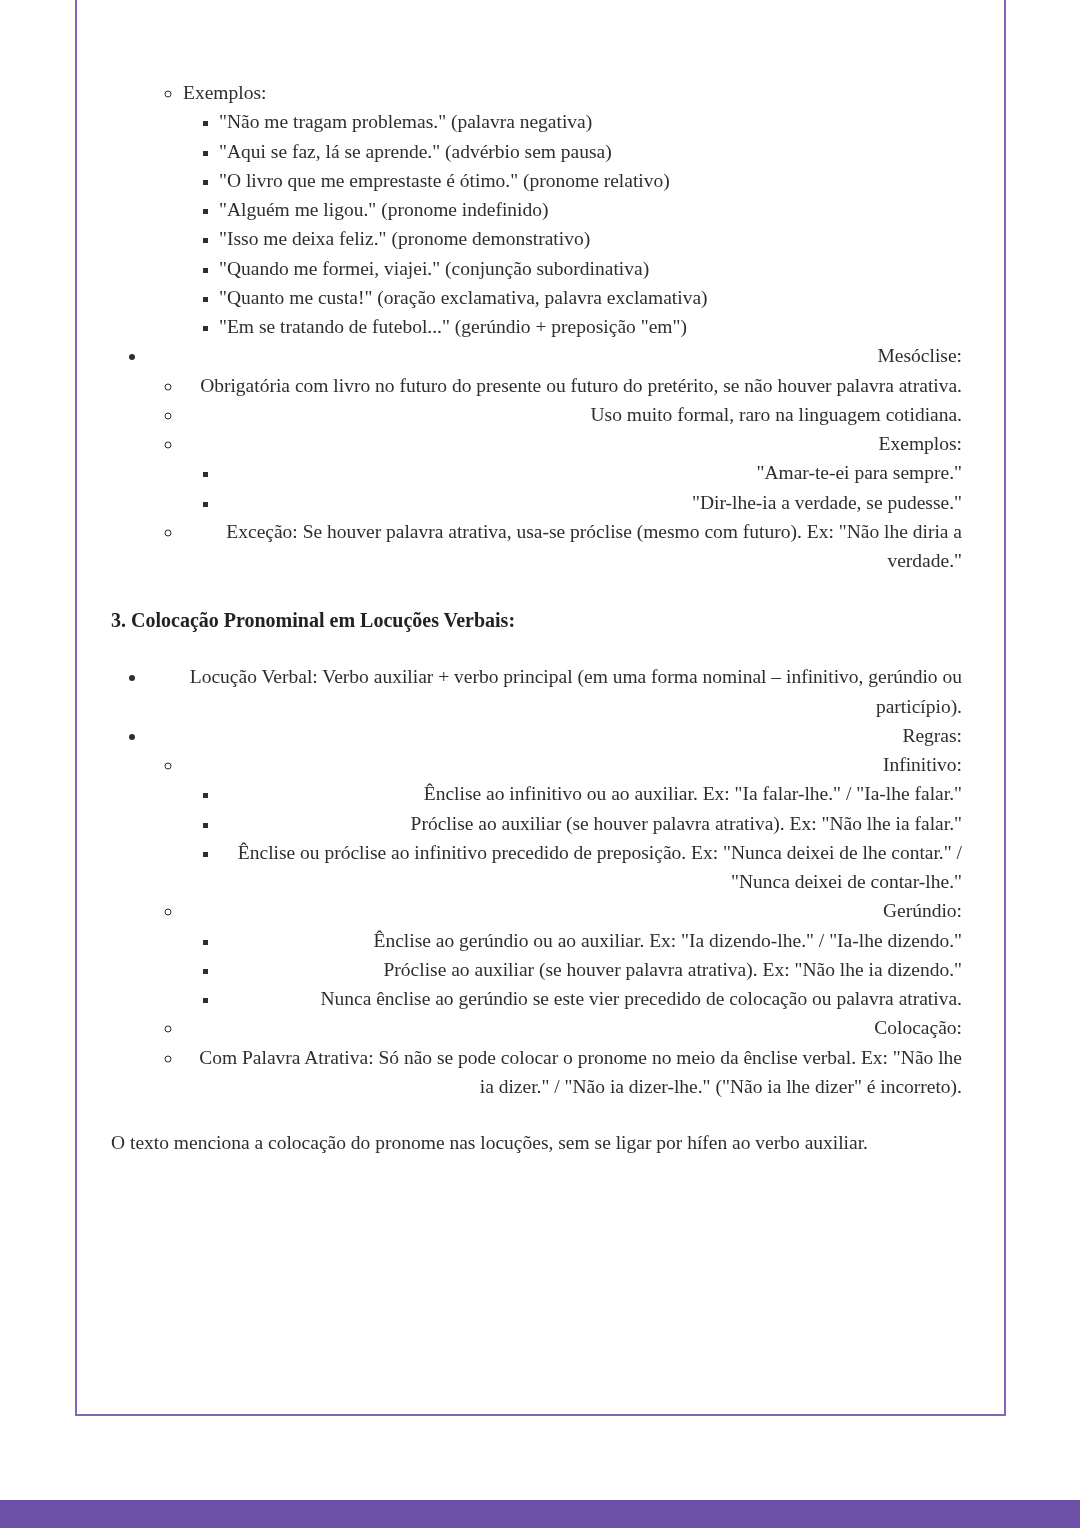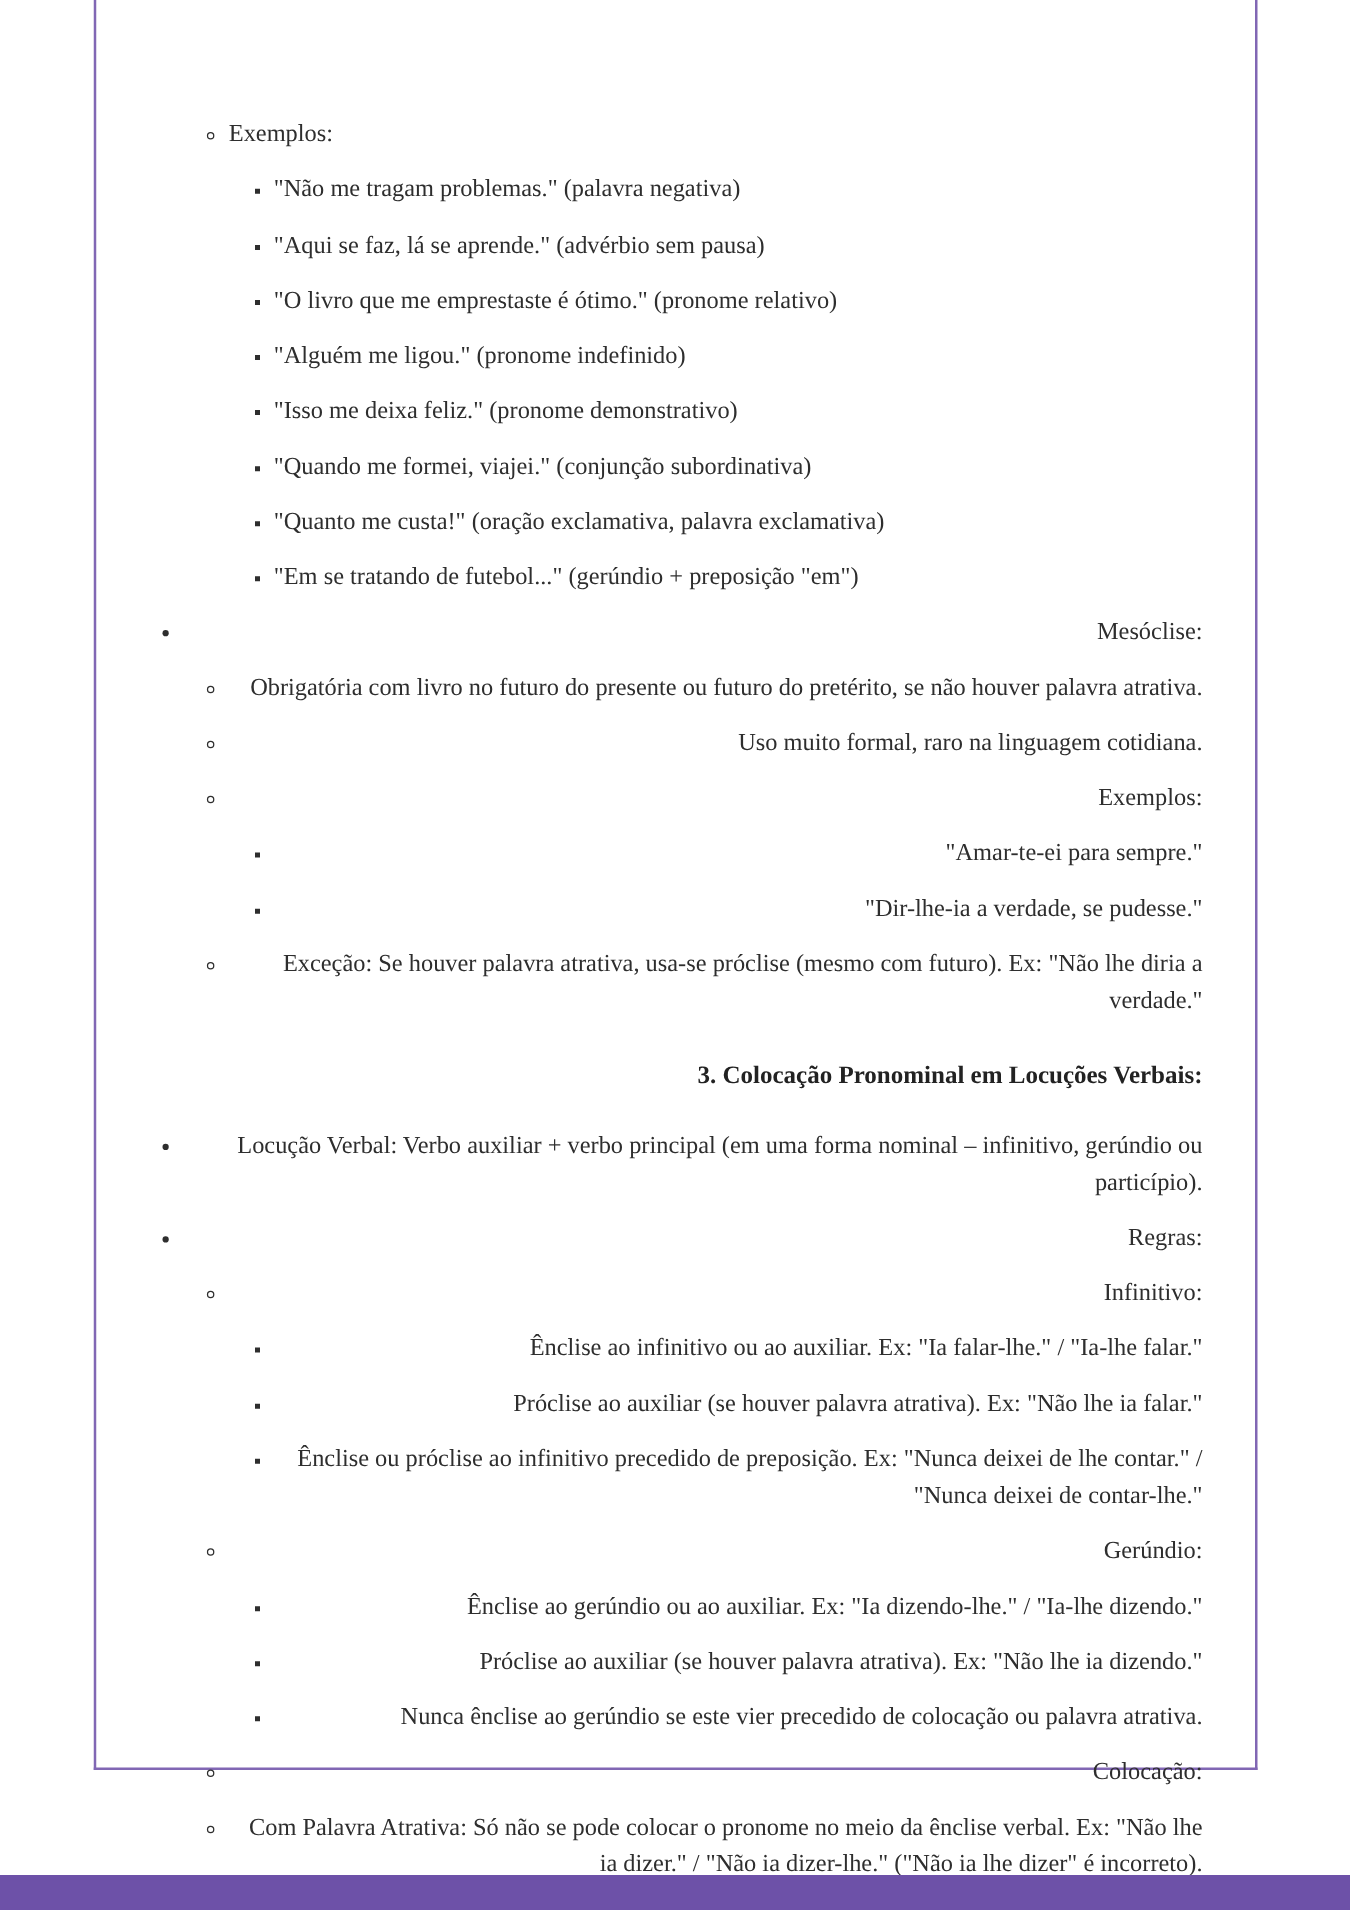--- a/index.html
+++ b/index.html
@@ -30,28 +30,27 @@
     line-height: 1.5;
   }
 
   ul { list-style-position: outside; }
   ul.lvl1 { list-style-type: disc;   padding-left: 36px; text-align: right; }
   ul.lvl2 { list-style-type: circle; padding-left: 36px; }
   ul.lvl3 { list-style-type: square; padding-left: 36px; }
   ul.top-list { padding-left: 72px; } 
   ul.lvl3 li::marker { font-size: 0.8em; }
 
-  li { padding: 0; margin-top: 15px; }
+  li { padding: 0; }
 
   h3.section-heading {
     font-size: 20px;
     font-weight: bold;
     color: #222222;
     margin: 30px 0 27px 0;
-    text-align: right;
   }
 
   p.body-paragraph {
     margin-top: 27px;
   }
 
   .footer-bar {
     position: absolute;
     left: 0; bottom: 0;
     width: 1080px; height: 28px;
@@ -122,17 +121,18 @@
             </ul>
           </li>
           <li>
             <span>Colocação:</span>
           </li>
           <li>Com Palavra Atrativa: Só não se pode colocar o pronome no meio da ênclise verbal. Ex: "Não lhe ia dizer." / "Não ia dizer-lhe." ("Não ia lhe dizer" é incorreto).</li>
         </ul>
       </li>
     </ul>
 
+    <p class="body-paragraph">O texto menciona a colocação do pronome nas locuções, sem se ligar por hífen ao verbo auxiliar.</p>
 
   </div>
 </div>
 
 <div class="footer-bar"></div>
 
 </body></html>

